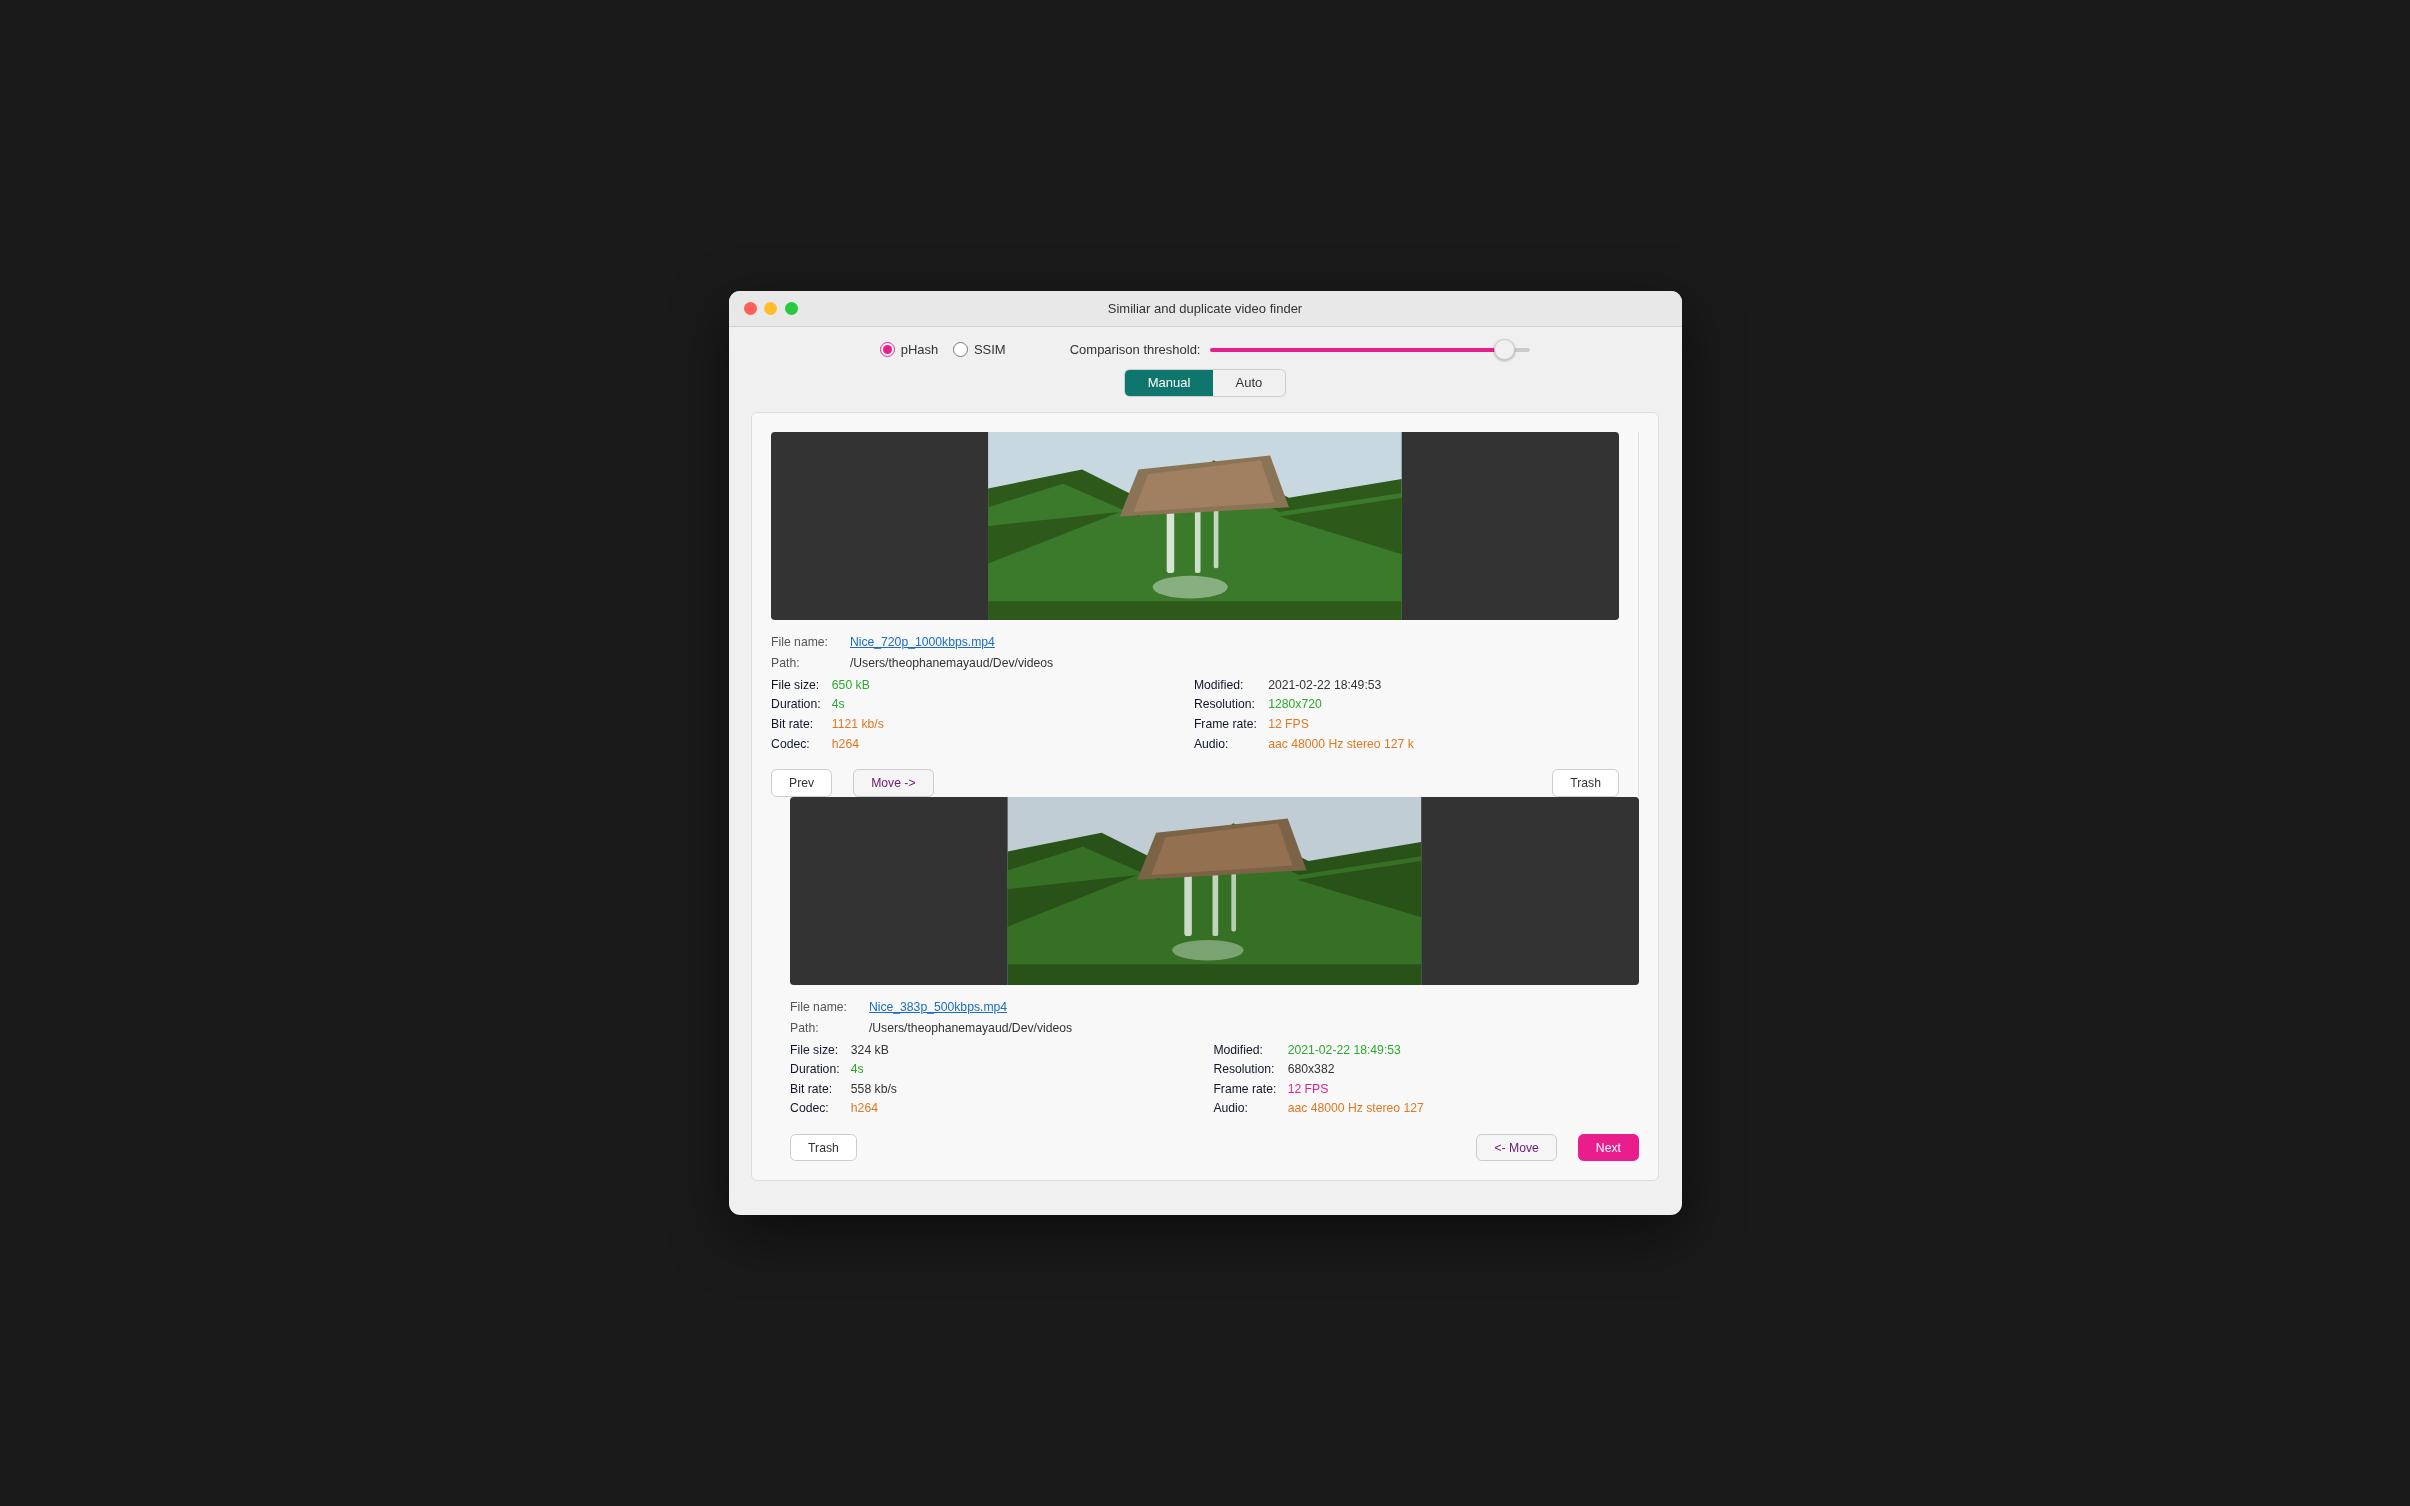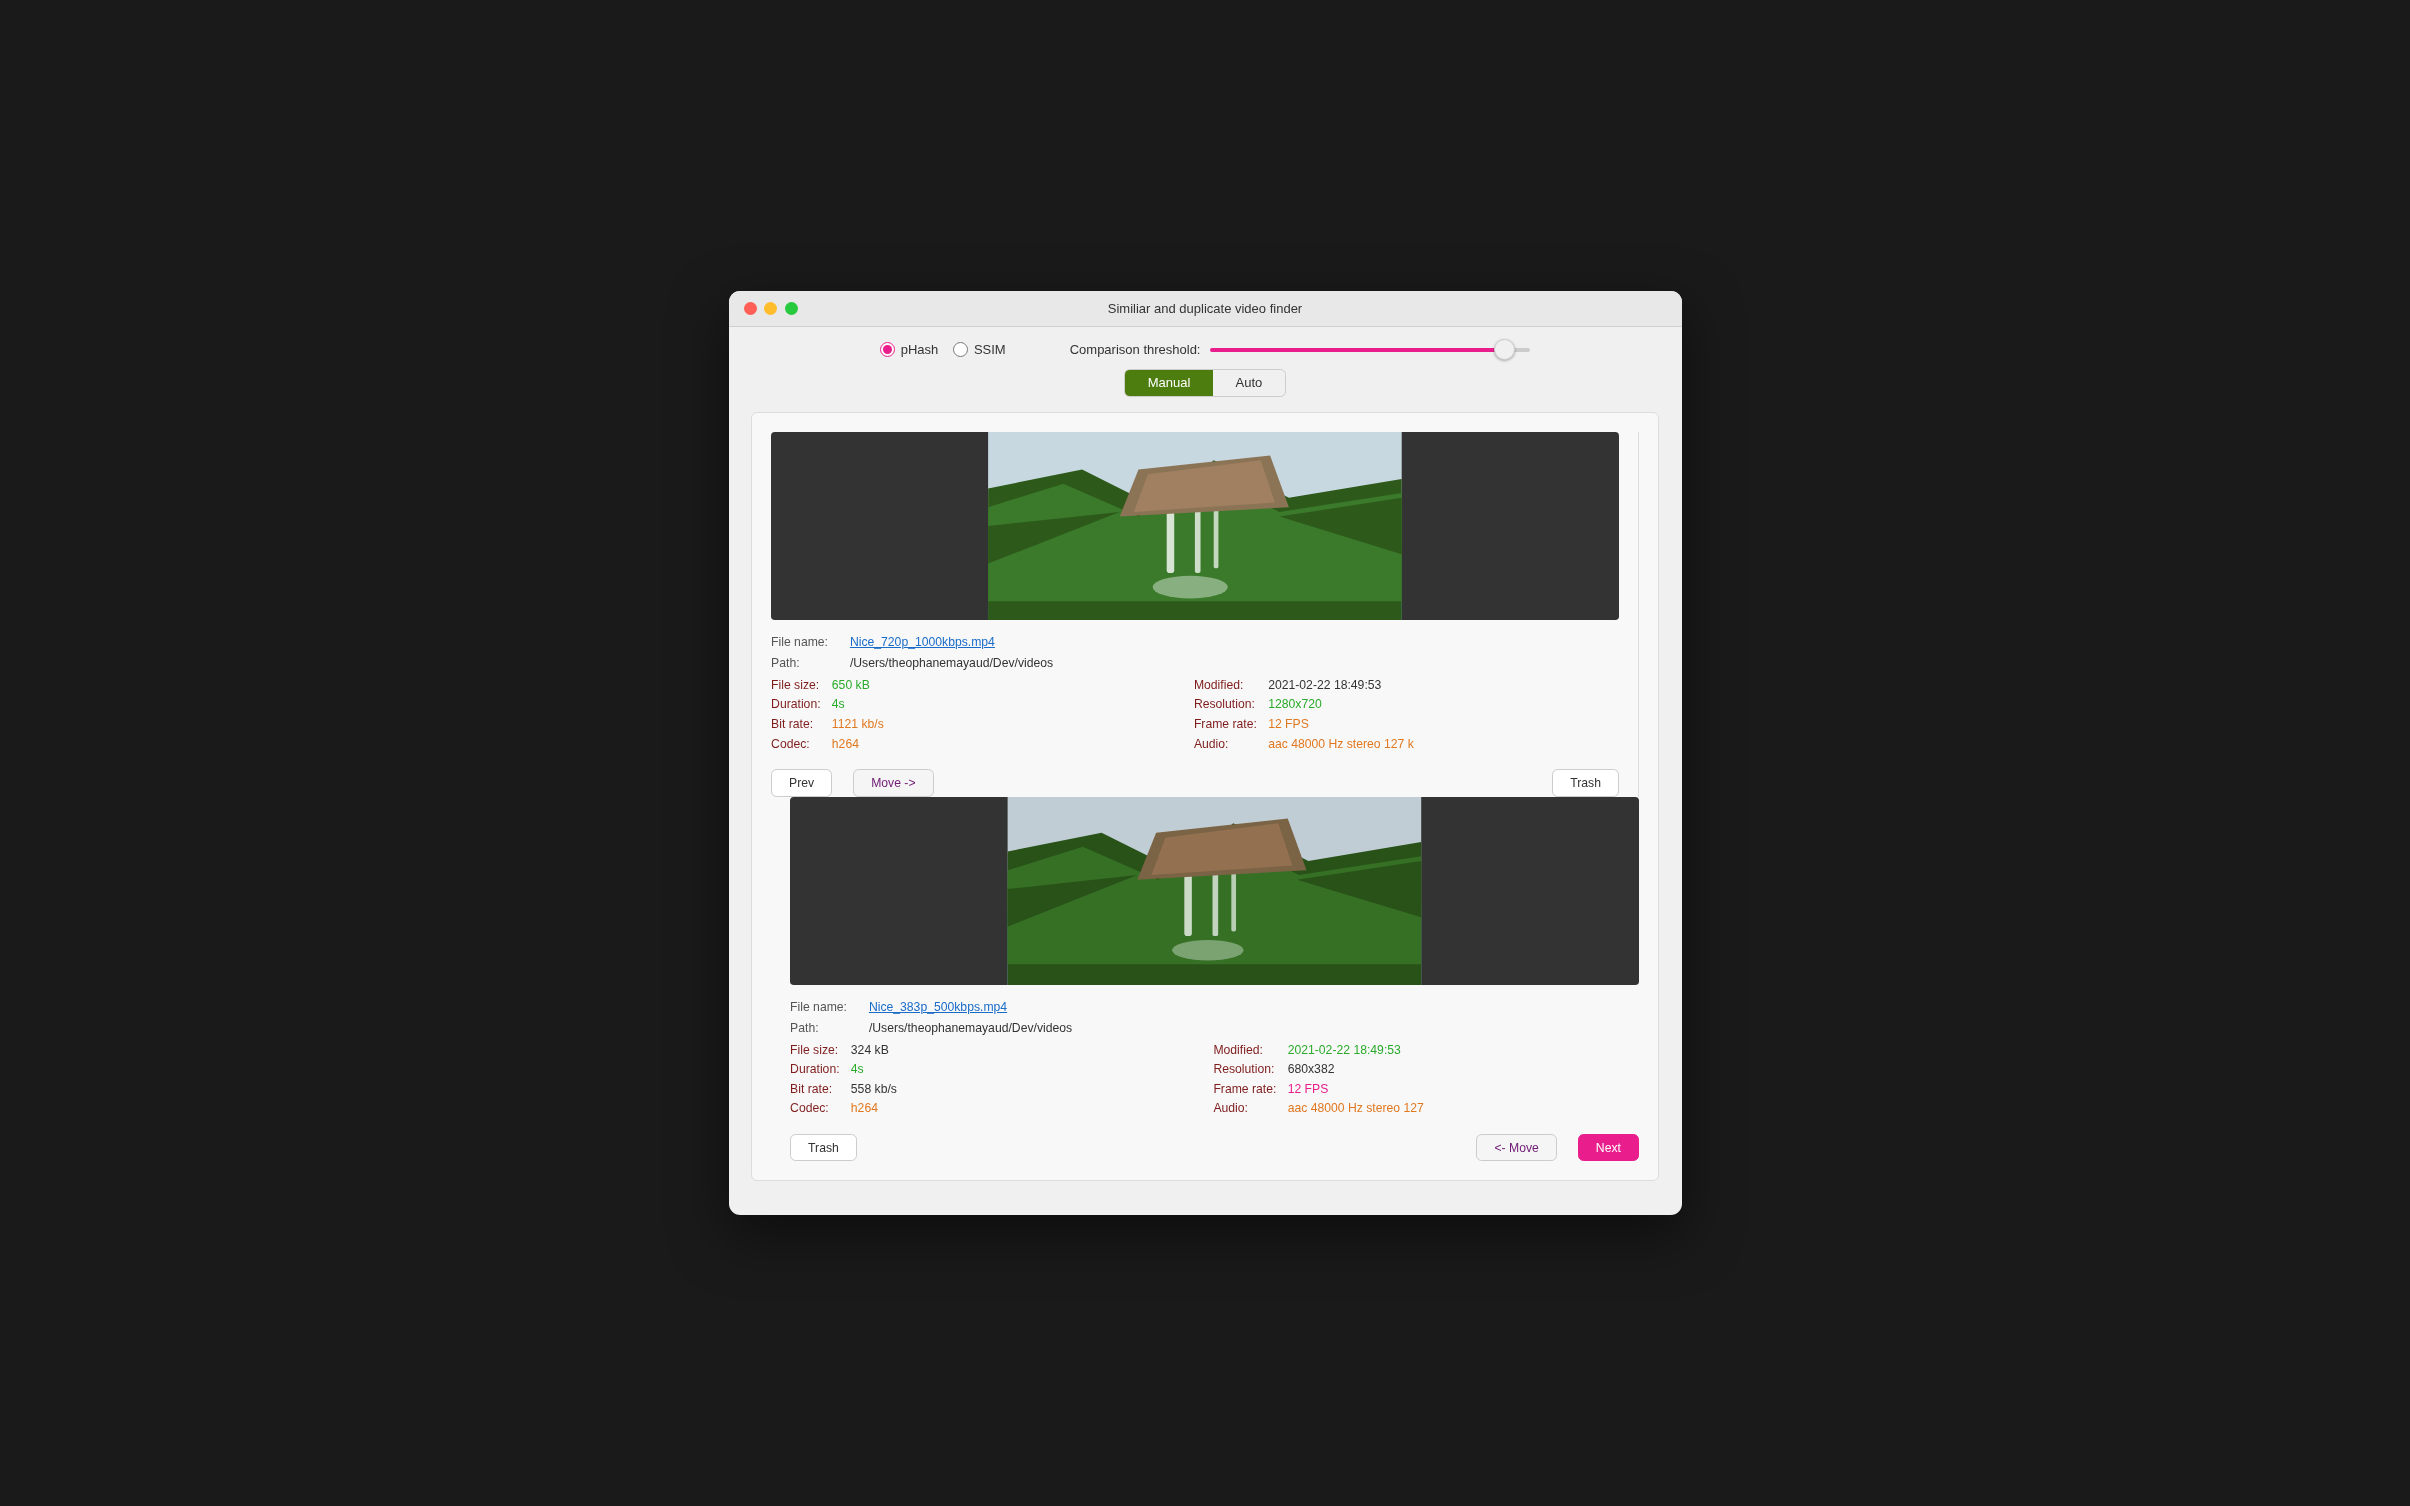--- a/index.html
+++ b/index.html
@@ -110,21 +110,21 @@
     }
     .mode-btn {
       padding: 5.6px 22.6px;
       font-size: 13px;
       border: none;
       cursor: pointer;
       background: transparent;
       color: #333;
     }
     .mode-btn.active {
-      background: #4d7c0f;
+      background: #0f766e;
       color: white;
     }
     .videos-area {
       background: #f8f8f8;
       border: 0.9px solid #ddd;
       border-radius: 6px;
       padding: 19px;
       display: flex;
       gap: 0;
       margin-bottom: 15px;
@@ -172,21 +172,21 @@
     .info-value {
       color: #333;
     }
     .info-value.blue { color: #1a6cc8; text-decoration: underline; cursor: pointer; }
     .info-grid {
       display: grid;
       grid-template-columns: auto 1fr auto 1fr;
       gap: 5.6px 11.3px;
       font-size: 12.2px;
     }
-    .info-grid .label { color: #7f1d1d; }
+    .info-grid .label { color: #0f172a; }
     .info-grid .value { color: #333; }
     .info-grid .value.green { color: #2aaa2a; }
     .info-grid .value.orange { color: #e07820; }
     .info-grid .value.pink { color: #e91e8c; }
     .action-buttons {
       display: flex;
       gap: 21px;
       align-items: center;
       margin-top: 7.5px;
     }

